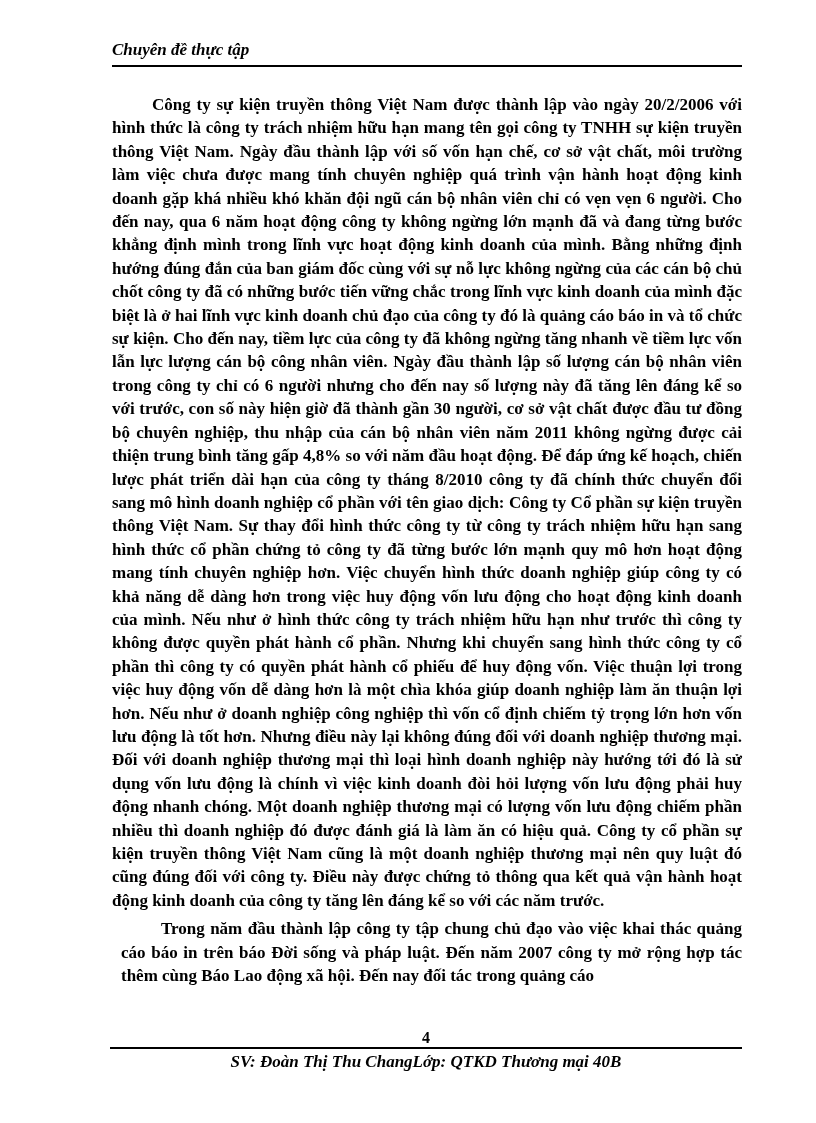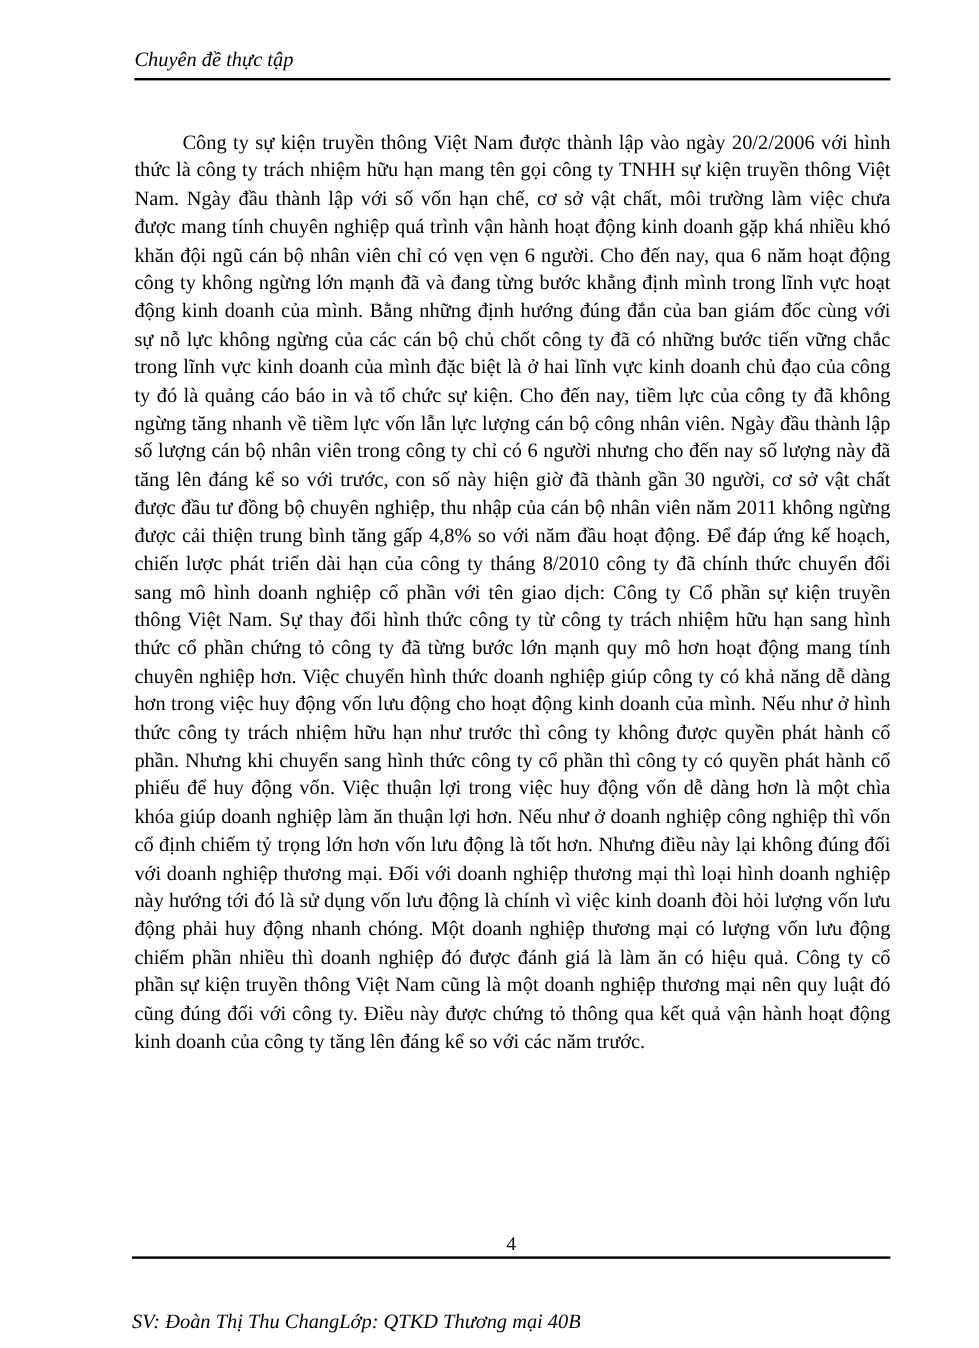--- a/index.html
+++ b/index.html
@@ -1,15 +1,15 @@
 <!DOCTYPE html>
 <html><head>
 <meta charset="utf-8">
 <style>
-  * { margin: 0; padding: 0; box-sizing: border-box; }
+  * { margin: 0; padding: 0; box-sizing: border-box; font-weight: bold; }
   html, body { background: #ffffff; }
   .page {
     position: relative;
     width: 816px;
     height: 1123px;
     margin: 0 auto;
     background: #ffffff;
     font-family: "Liberation Serif", "DejaVu Serif", serif;
     color: #000000;
     overflow: hidden;
@@ -23,21 +23,21 @@
   .doc-header {
     display: flex;
     justify-content: space-between;
     align-items: baseline;
     font-style: italic;
     font-size: 17px;
     padding-bottom: 5px;
     border-bottom: 2px solid #000000;
   }
   .doc-body {
-    margin-top: 40px;
+    margin-top: 26px;
     font-size: 17px;
     line-height: 23.4px;
     text-align: justify;
   }
   .para {
     text-indent: 40px;
   }
   .para + .para {
     margin-top: 5px;
   }
@@ -54,41 +54,41 @@
     text-align: center;
     font-size: 16px;
     line-height: 16px;
     margin-bottom: 1px;
   }
   .footer-rule {
     border-top: 2px solid #000000;
   }
   .footer-row {
     display: flex;
-    justify-content: flex-start;
+    justify-content: center;
     align-items: baseline;
     font-style: italic;
     font-size: 17px;
     padding-top: 3px;
-    margin-top: 40px;
   }
 </style>
 </head>
 <body>
 
 <div class="page">
 
   <div class="content">
 
     <div class="doc-header">
       <span>Chuyên đề thực tập</span>
     </div>
 
     <div class="doc-body">
       <p class="para">Công ty sự kiện truyền thông Việt Nam được thành lập vào ngày 20/2/2006 với hình thức là công ty trách nhiệm hữu hạn mang tên gọi công ty TNHH sự kiện truyền thông Việt Nam. Ngày đầu thành lập với số vốn hạn chế, cơ sở vật chất, môi trường làm việc chưa được mang tính chuyên nghiệp quá trình vận hành hoạt động kinh doanh gặp khá nhiều khó khăn đội ngũ cán bộ nhân viên chỉ có vẹn vẹn 6 người. Cho đến nay, qua 6 năm hoạt động công ty không ngừng lớn mạnh đã và đang từng bước khẳng định mình trong lĩnh vực hoạt động kinh doanh của mình. Bằng những định hướng đúng đắn của ban giám đốc cùng với sự nỗ lực không ngừng của các cán bộ chủ chốt công ty đã có những bước tiến vững chắc trong lĩnh vực kinh doanh của mình đặc biệt là ở hai lĩnh vực kinh doanh chủ đạo của công ty đó là quảng cáo báo in và tổ chức sự kiện. Cho đến nay, tiềm lực của công ty đã không ngừng tăng nhanh về tiềm lực vốn lẫn lực lượng cán bộ công nhân viên. Ngày đầu thành lập số lượng cán bộ nhân viên trong công ty chỉ có 6 người nhưng cho đến nay số lượng này đã tăng lên đáng kể so với trước, con số này hiện giờ đã thành gần 30 người, cơ sở vật chất được đầu tư đồng bộ chuyên nghiệp, thu nhập của cán bộ nhân viên năm 2011 không ngừng được cải thiện trung bình tăng gấp 4,8% so với năm đầu hoạt động. Để đáp ứng kế hoạch, chiến lược phát triển dài hạn của công ty tháng 8/2010 công ty đã chính thức chuyển đổi sang mô hình doanh nghiệp cổ phần với tên giao dịch: Công ty Cổ phần sự kiện truyền thông Việt Nam. Sự thay đổi hình thức công ty từ công ty trách nhiệm hữu hạn sang hình thức cổ phần chứng tỏ công ty đã từng bước lớn mạnh quy mô hơn hoạt động mang tính chuyên nghiệp hơn. Việc chuyển hình thức doanh nghiệp giúp công ty có khả năng dễ dàng hơn trong việc huy động vốn lưu động cho hoạt động kinh doanh của mình. Nếu như ở hình thức công ty trách nhiệm hữu hạn như trước thì công ty không được quyền phát hành cổ phần. Nhưng khi chuyển sang hình thức công ty cổ phần thì công ty có quyền phát hành cổ phiếu để huy động vốn. Việc thuận lợi trong việc huy động vốn dễ dàng hơn là một chìa khóa giúp doanh nghiệp làm ăn thuận lợi hơn. Nếu như ở doanh nghiệp công nghiệp thì vốn cổ định chiếm tỷ trọng lớn hơn vốn lưu động là tốt hơn. Nhưng điều này lại không đúng đối với doanh nghiệp thương mại. Đối với doanh nghiệp thương mại thì loại hình doanh nghiệp này hướng tới đó là sử dụng vốn lưu động là chính vì việc kinh doanh đòi hỏi lượng vốn lưu động phải huy động nhanh chóng. Một doanh nghiệp thương mại có lượng vốn lưu động chiếm phần nhiều thì doanh nghiệp đó được đánh giá là làm ăn có hiệu quả. Công ty cổ phần sự kiện truyền thông Việt Nam cũng là một doanh nghiệp thương mại nên quy luật đó cũng đúng đối với công ty. Điều này được chứng tỏ thông qua kết quả vận hành hoạt động kinh doanh của công ty tăng lên đáng kể so với các năm trước.</p>
+      <p class="para para-indent">Trong năm đầu thành lập công ty tập chung chủ đạo vào việc khai thác quảng cáo báo in trên báo Đời sống và pháp luật. Đến năm 2007 công ty mở rộng hợp tác thêm cùng Báo Lao động xã hội. Đến nay đối tác trong quảng cáo</p>
     </div>
 
   </div>
 
   <div class="doc-footer">
     <div class="page-number">4</div>
     <div class="footer-rule"></div>
     <div class="footer-row">
       <span>SV: Đoàn Thị Thu Chang</span>
       <span>Lớp: QTKD Thương mại 40B</span>

